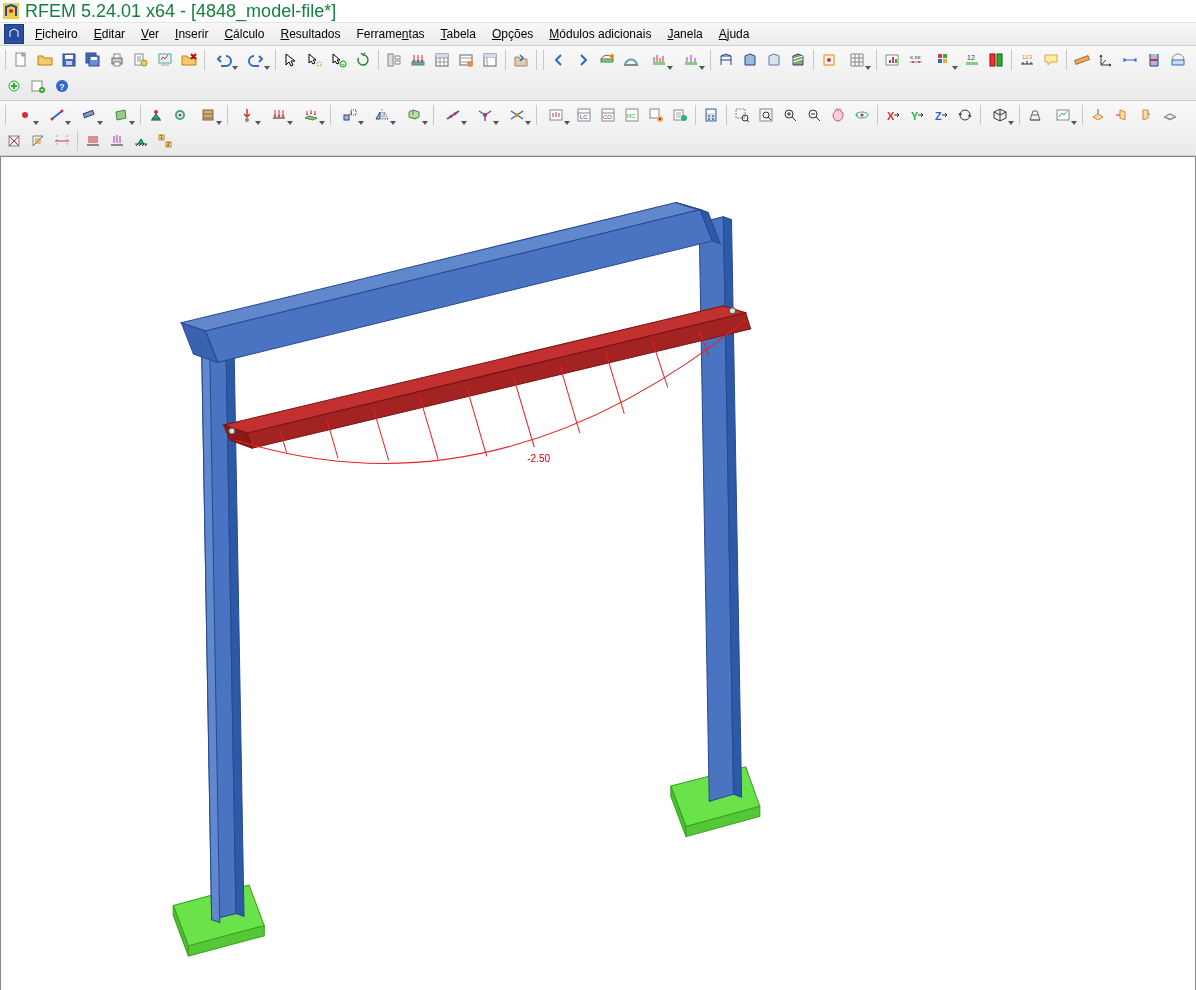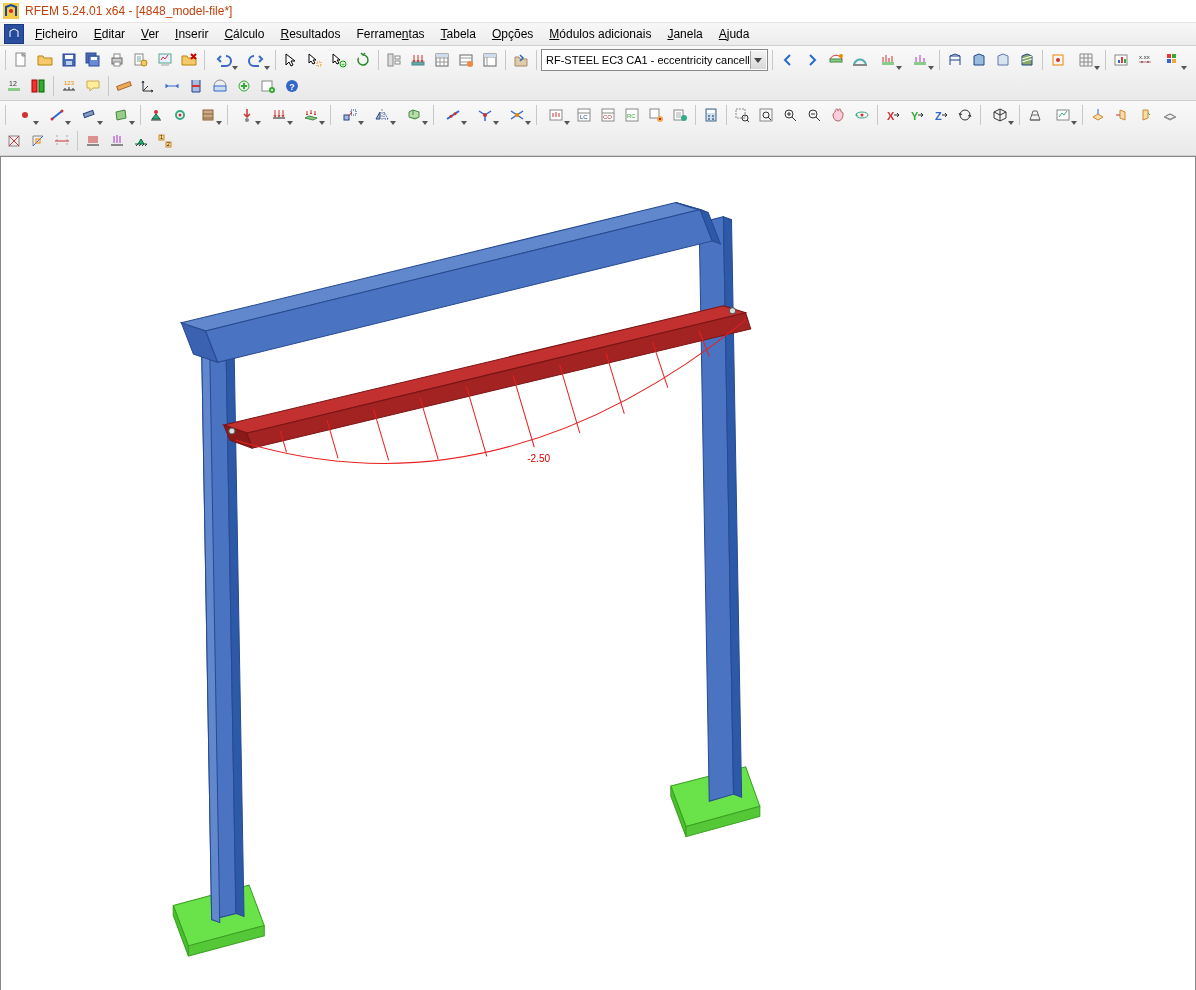--- a/index.html
+++ b/index.html
@@ -1,18 +1,18 @@
 <!DOCTYPE html>
 <html><head>
 <meta charset="utf-8">
 <style>
   html,body{margin:0;padding:0;font-family:"Segoe UI",Tahoma,sans-serif;font-size:12px;color:#000;background:#fff;width:1196px;height:990px;overflow:hidden}
   .titlebar{height:22px;background:#fff;display:flex;align-items:center;padding-left:3px;border-bottom:1px solid #e4e4e4}
   .titlebar .logo{width:16px;height:16px;margin-right:6px}
-  .titlebar .title{font-size:12px;color:#c2410c}
+  .titlebar .title{font-size:18px;color:#15803d}
   .menubar{height:22px;background:linear-gradient(#f7f7f7,#ececec);display:flex;align-items:center;padding:0 4px;border-bottom:1px solid #d0d0d0}
   .menubar .mi{padding:2px 8px;cursor:default;color:#000}
   .menubar .mi u{text-decoration:underline}
   .menubar .ctrl{width:18px;height:18px;margin-right:3px;background:#2a4ea0;border:1px solid #1b3a80;display:flex;align-items:center;justify-content:center;color:#fff;font-size:9px;font-weight:bold}
   .toolstrip{background:linear-gradient(#f9f9f9,#e9e9e9);border-bottom:1px solid #cfcfcf;padding:1px 2px;display:flex;flex-wrap:wrap;align-items:center}
   .tb{width:22px;height:22px;margin:1px 0;display:flex;align-items:center;justify-content:center;border:1px solid transparent;border-radius:2px;cursor:default;position:relative}
   .tb svg{width:16px;height:16px}
   .tb.dd{width:30px}
   .tb .caret{position:absolute;right:1px;bottom:1px;width:0;height:0;border-left:3px solid transparent;border-right:3px solid transparent;border-top:4px solid #555}
   .sep{width:1px;height:20px;background:#c8c8c8;margin:0 3px}
@@ -185,26 +185,20 @@
     </div>
   <div class="sep"></div>
   <div class="tb">
       <svg viewBox="0 0 16 16">
         <path d="M2 5h4l1 2h7v7H2z" fill="#dca" stroke="#a86"></path>
         <path d="M7 3l3 3-3 3" stroke="#2a6ac5" fill="none" stroke-width="1.5"></path>
       </svg>
     </div>
   <div class="sep"></div>
 
-  <div class="combo">
-    <span class="ct">RF-STEEL EC3 CA1 - eccentricity cancell</span>
-    <span class="cbtn">
-        <span class="ar"></span>
-      </span>
-  </div>
   <div class="sep"></div>
 
   <div class="tb">
       <svg viewBox="0 0 16 16">
         <path d="M10 3l-5 5 5 5" fill="none" stroke="#2a6ac5" stroke-width="2"></path>
       </svg>
     </div>
   <div class="tb">
       <svg viewBox="0 0 16 16">
         <path d="M6 3l5 5-5 5" fill="none" stroke="#2a6ac5" stroke-width="2"></path>

